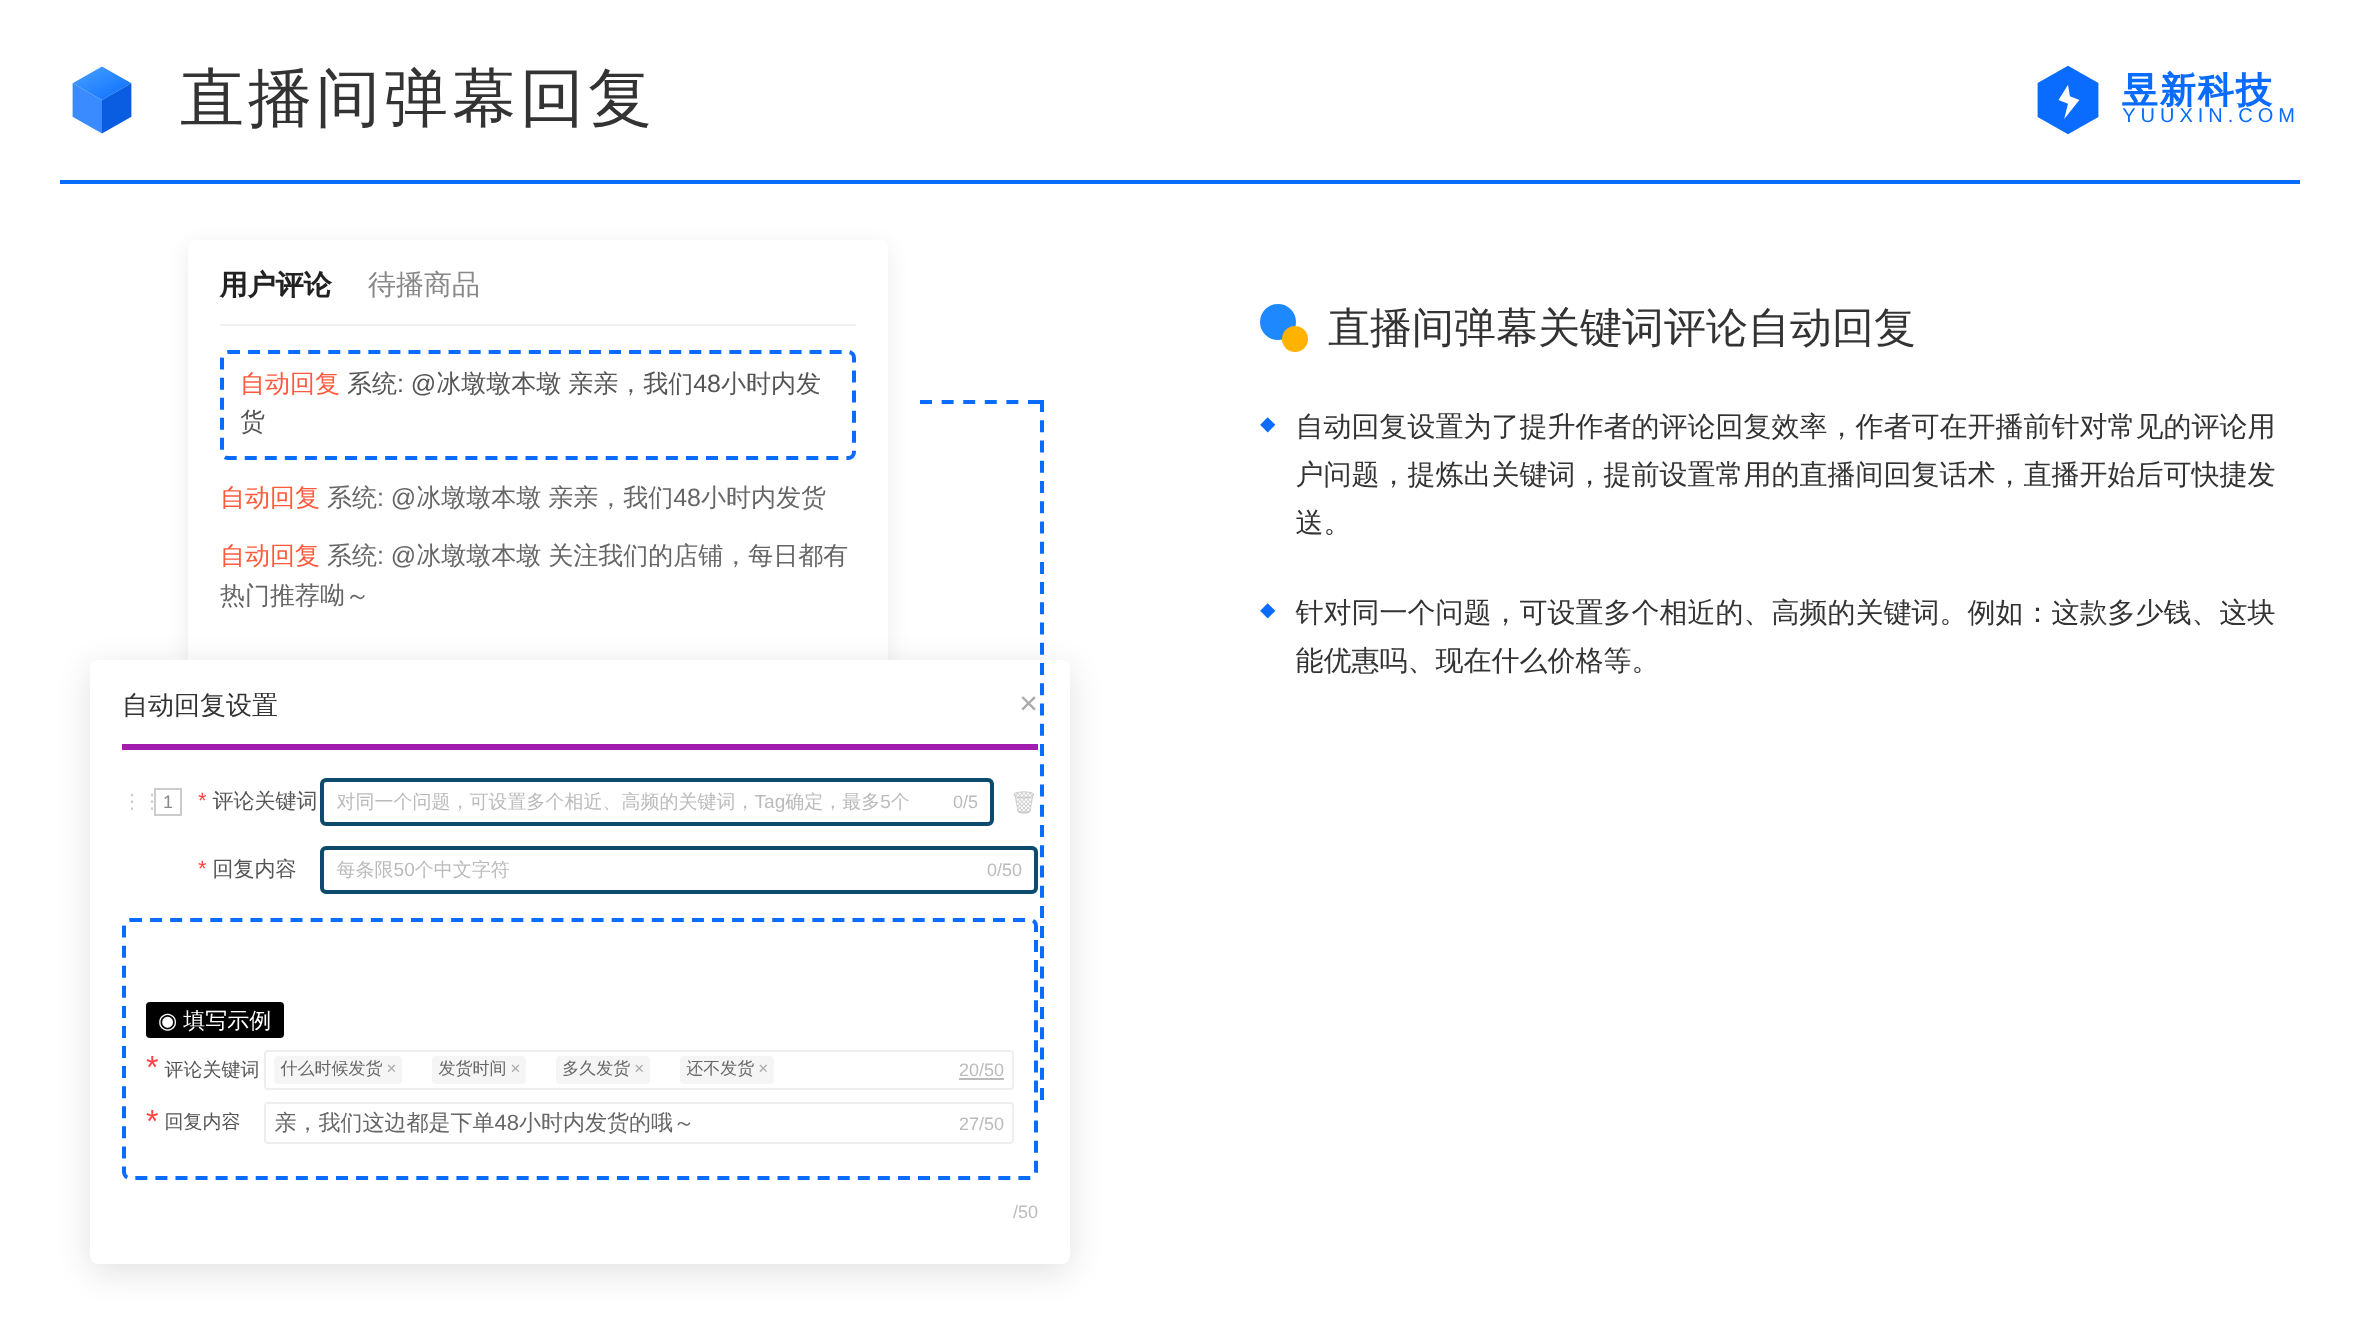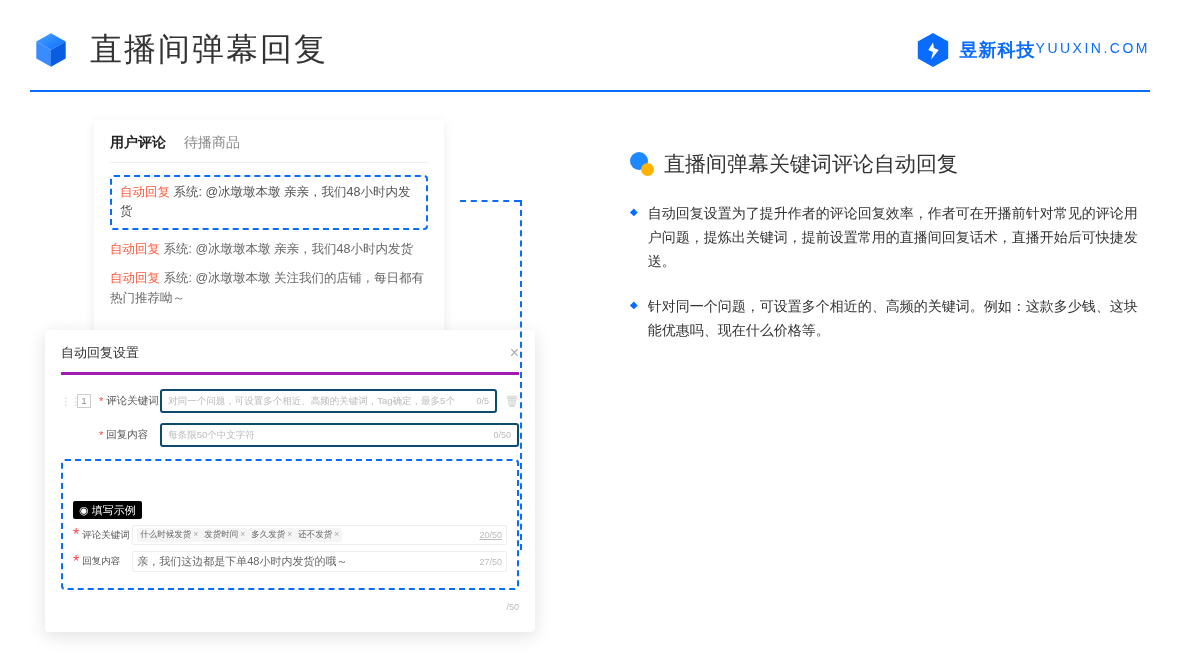--- a/index.html
+++ b/index.html
@@ -3,23 +3,23 @@
 <meta charset="utf-8">
 <style>
 * { margin:0; padding:0; box-sizing:border-box; }
 body { width:1180px; height:664px; background:#fff; font-family:"Microsoft YaHei","PingFang SC",sans-serif; position:relative; overflow:hidden; }
 .header { display:flex; align-items:center; padding:28px 30px 18px 30px; }
 .hdr-icon { width:42px; height:42px; margin-right:18px; position:relative; }
 .hdr-icon svg { width:100%; height:100%; }
 .hdr-title { font-size:32px; color:#333; font-weight:500; letter-spacing:2px; }
 .hdr-brand { margin-left:auto; display:flex; align-items:center; }
 .brand-logo { width:38px; height:38px; margin-right:8px; }
-.brand-text { display:flex; flex-direction:row; line-height:1; }
+.brand-text { display:flex; flex-direction:column; line-height:1; }
 .brand-cn { color:#0a6cff; font-size:18px; font-weight:600; letter-spacing:1px; }
-.brand-en { color:#0a6cff; font-size:14px; letter-spacing:2.5px; margin-top:0; }
+.brand-en { color:#0a6cff; font-size:10px; letter-spacing:2.5px; margin-top:0; }
 .hr { height:2px; background:#0a6cff; margin:0 30px 28px 30px; }
 .content { display:flex; padding:0 30px; }
 .left { flex:0 0 530px; position:relative; height:490px; }
 .right { flex:1; padding-left:70px; padding-top:30px; }
 
 
 .card-comments { position:absolute; top:0; left:64px; width:350px; background:#fff; box-shadow:0 3px 12px rgba(0,0,0,0.08); border-radius:4px; padding:14px 16px 60px 16px; }
 .tabs { display:flex; gap:18px; border-bottom:1px solid #f0f0f0; padding-bottom:10px; margin-bottom:12px; }
 .tab { font-size:14px; color:#888; cursor:pointer; }
 .tab.active { color:#222; font-weight:600; }
@@ -43,21 +43,21 @@
 .counter { color:#bbb; font-size:9px; margin-left:4px; }
 .trash { color:#ccc; margin-left:8px; font-size:11px; }
 
 
 .example-wrap { border:2px dashed #0a6cff; border-radius:4px; padding:8px 10px 10px 10px; margin-top:12px; }
 .add-link { color:#5a58ff; font-size:10px; margin-bottom:6px; display:inline-block; }
 .add-hint { color:#bbb; font-size:9px; margin-left:3px; }
 .badge-fill { background:#000000; color:#fff; font-size:11px; padding:1.5px 6px; border-radius:2px; display:inline-block; margin-bottom:6px;margin-top:32px; }
 .tag-row { display:flex; align-items:center; margin-bottom:6px; }
 .tag-row .label { width:50px; font-size:9.5px; }
-.tag-box { flex:1; border:1px solid #eee; border-radius:2px; padding:2px 4px; display:flex; flex-wrap:wrap; gap:0; align-items:center; min-height:20px; }
+.tag-box { flex:1; border:1px solid #eee; border-radius:2px; padding:2px 4px; display:flex; flex-wrap:wrap; gap:15px; align-items:center; min-height:20px; }
 .chip { background:#f5f5f5; color:#666; font-size:8.5px; padding:1px 3px; border-radius:2px; }
 .chip::after { content:"×"; color:#aaa; margin-left:2px; }
 
 
 .connector { position:absolute; border-color:#0a6cff; z-index:3; }
 .conn-h { top:80px; left:430px; width:60px; border-top:2px dashed #0a6cff; }
 .conn-v { top:80px; left:490px; height:350px; border-left:2px dashed #0a6cff; }
 
 
 .sec-title-row { display:flex; align-items:center; margin-bottom:24px; }

